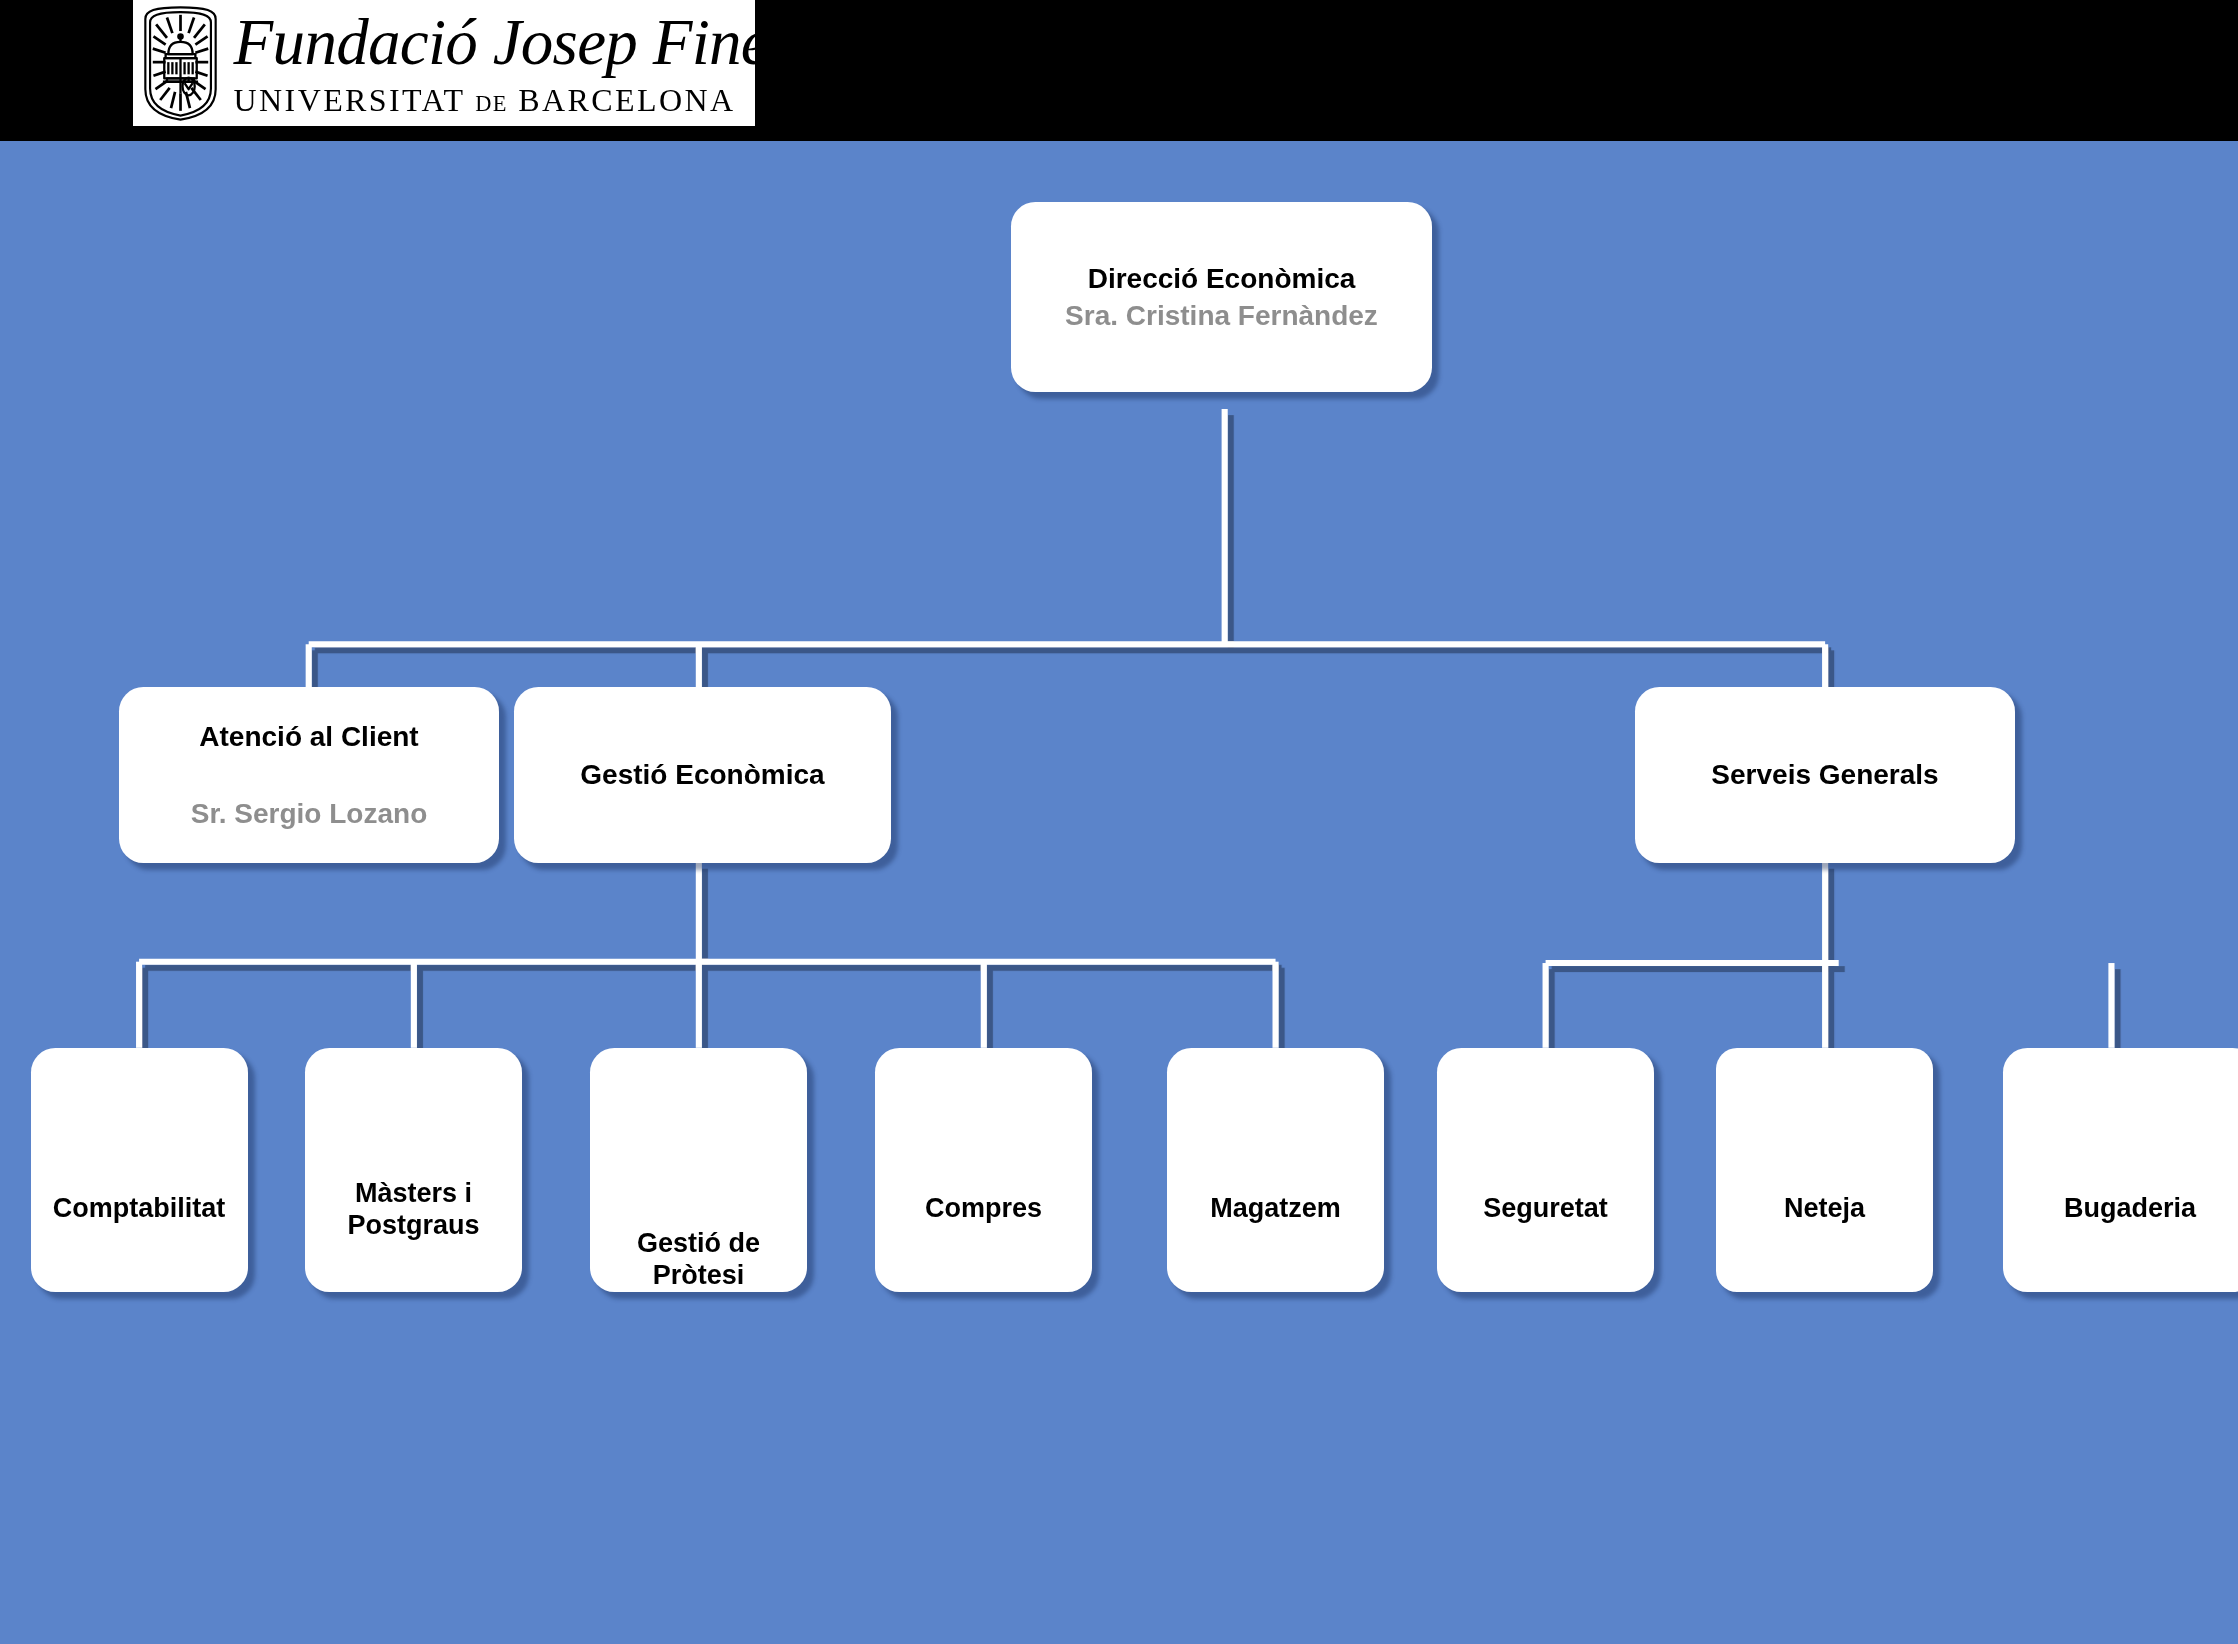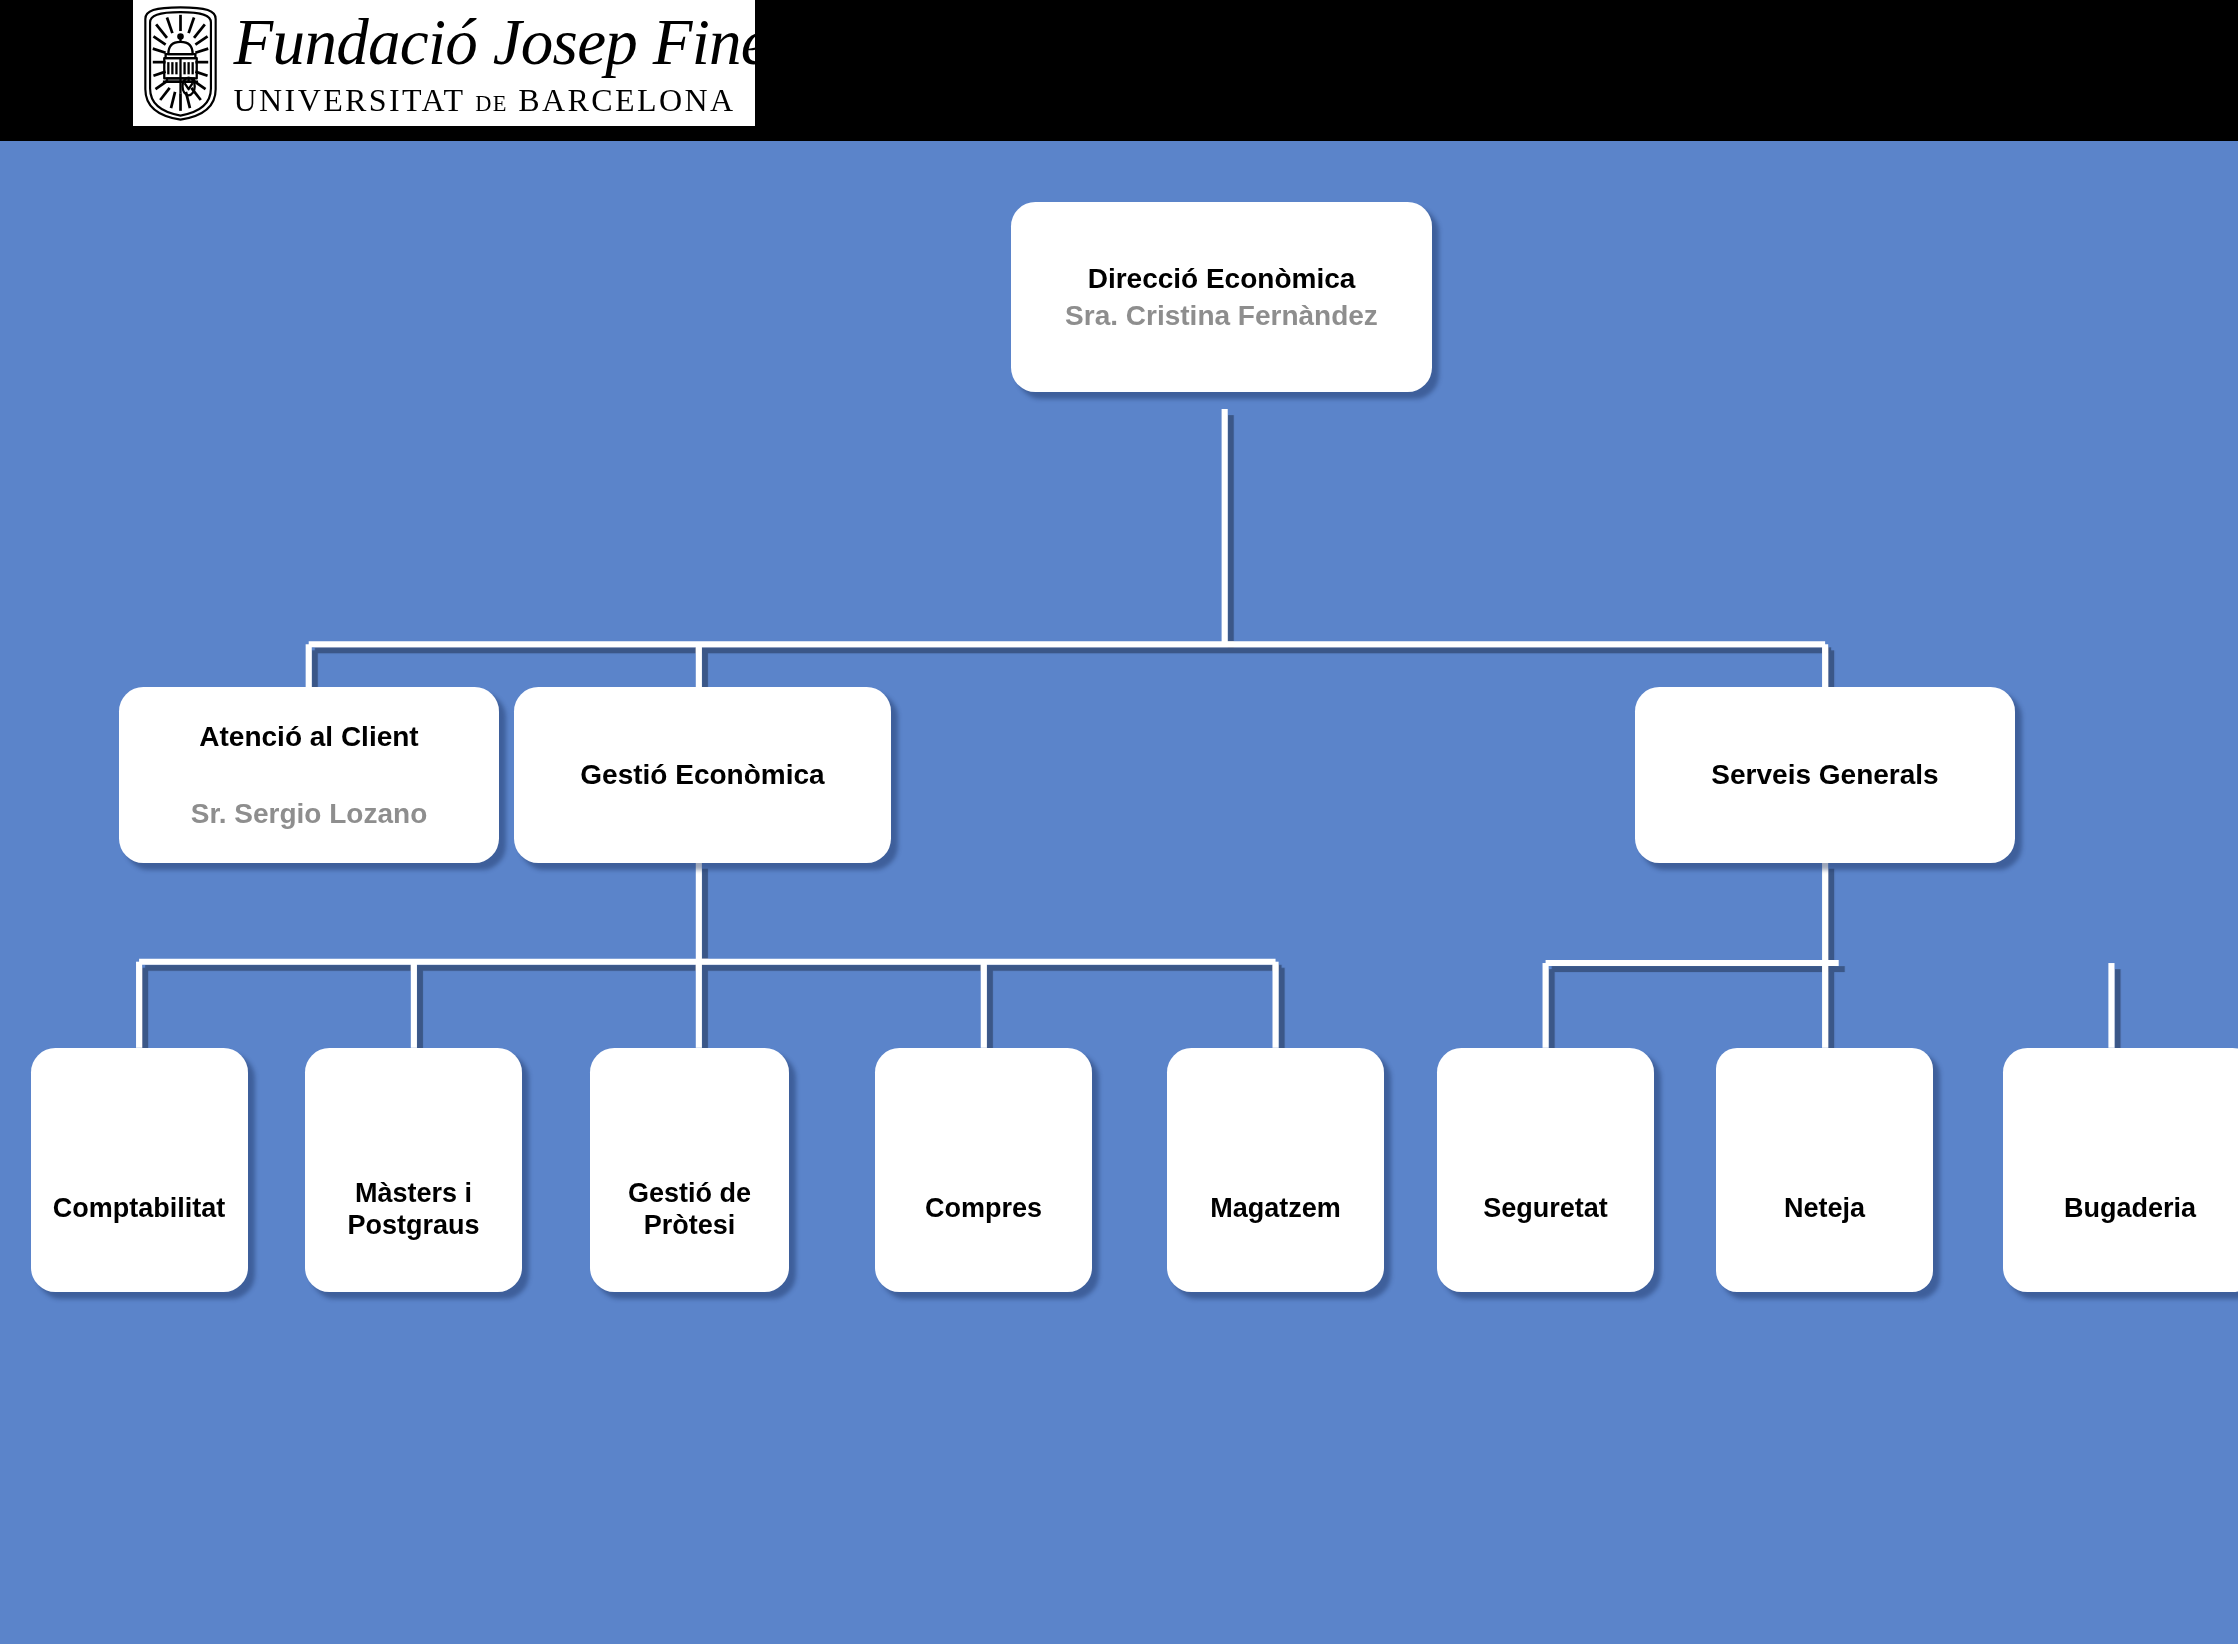--- a/index.html
+++ b/index.html
@@ -263,21 +263,21 @@
     </div>
 
     <div class="node level3" style="left:30.5px; top:907px; width:217px; height:244px;">
       <div class="title">Comptabilitat</div>
     </div>
 
     <div class="node level3 two-line" style="left:305px; top:907px; width:217px; height:244px;">
       <div class="title">Màsters i Postgraus</div>
     </div>
 
-    <div class="node level3 two-line" style="left:590px; top:907px; width:199px; height:244px;">
+    <div class="node level3 two-line" style="left:590px; top:907px; width:217px; height:244px;justify-content:flex-end;">
       <div class="title">Gestió de Pròtesi</div>
     </div>
 
     <div class="node level3" style="left:875px; top:907px; width:217px; height:244px;text-align:center;">
       <div class="title">Compres</div>
     </div>
 
     <div class="node level3" style="left:1167px; top:907px; width:217px; height:244px;">
       <div class="title">Magatzem</div>
     </div>

